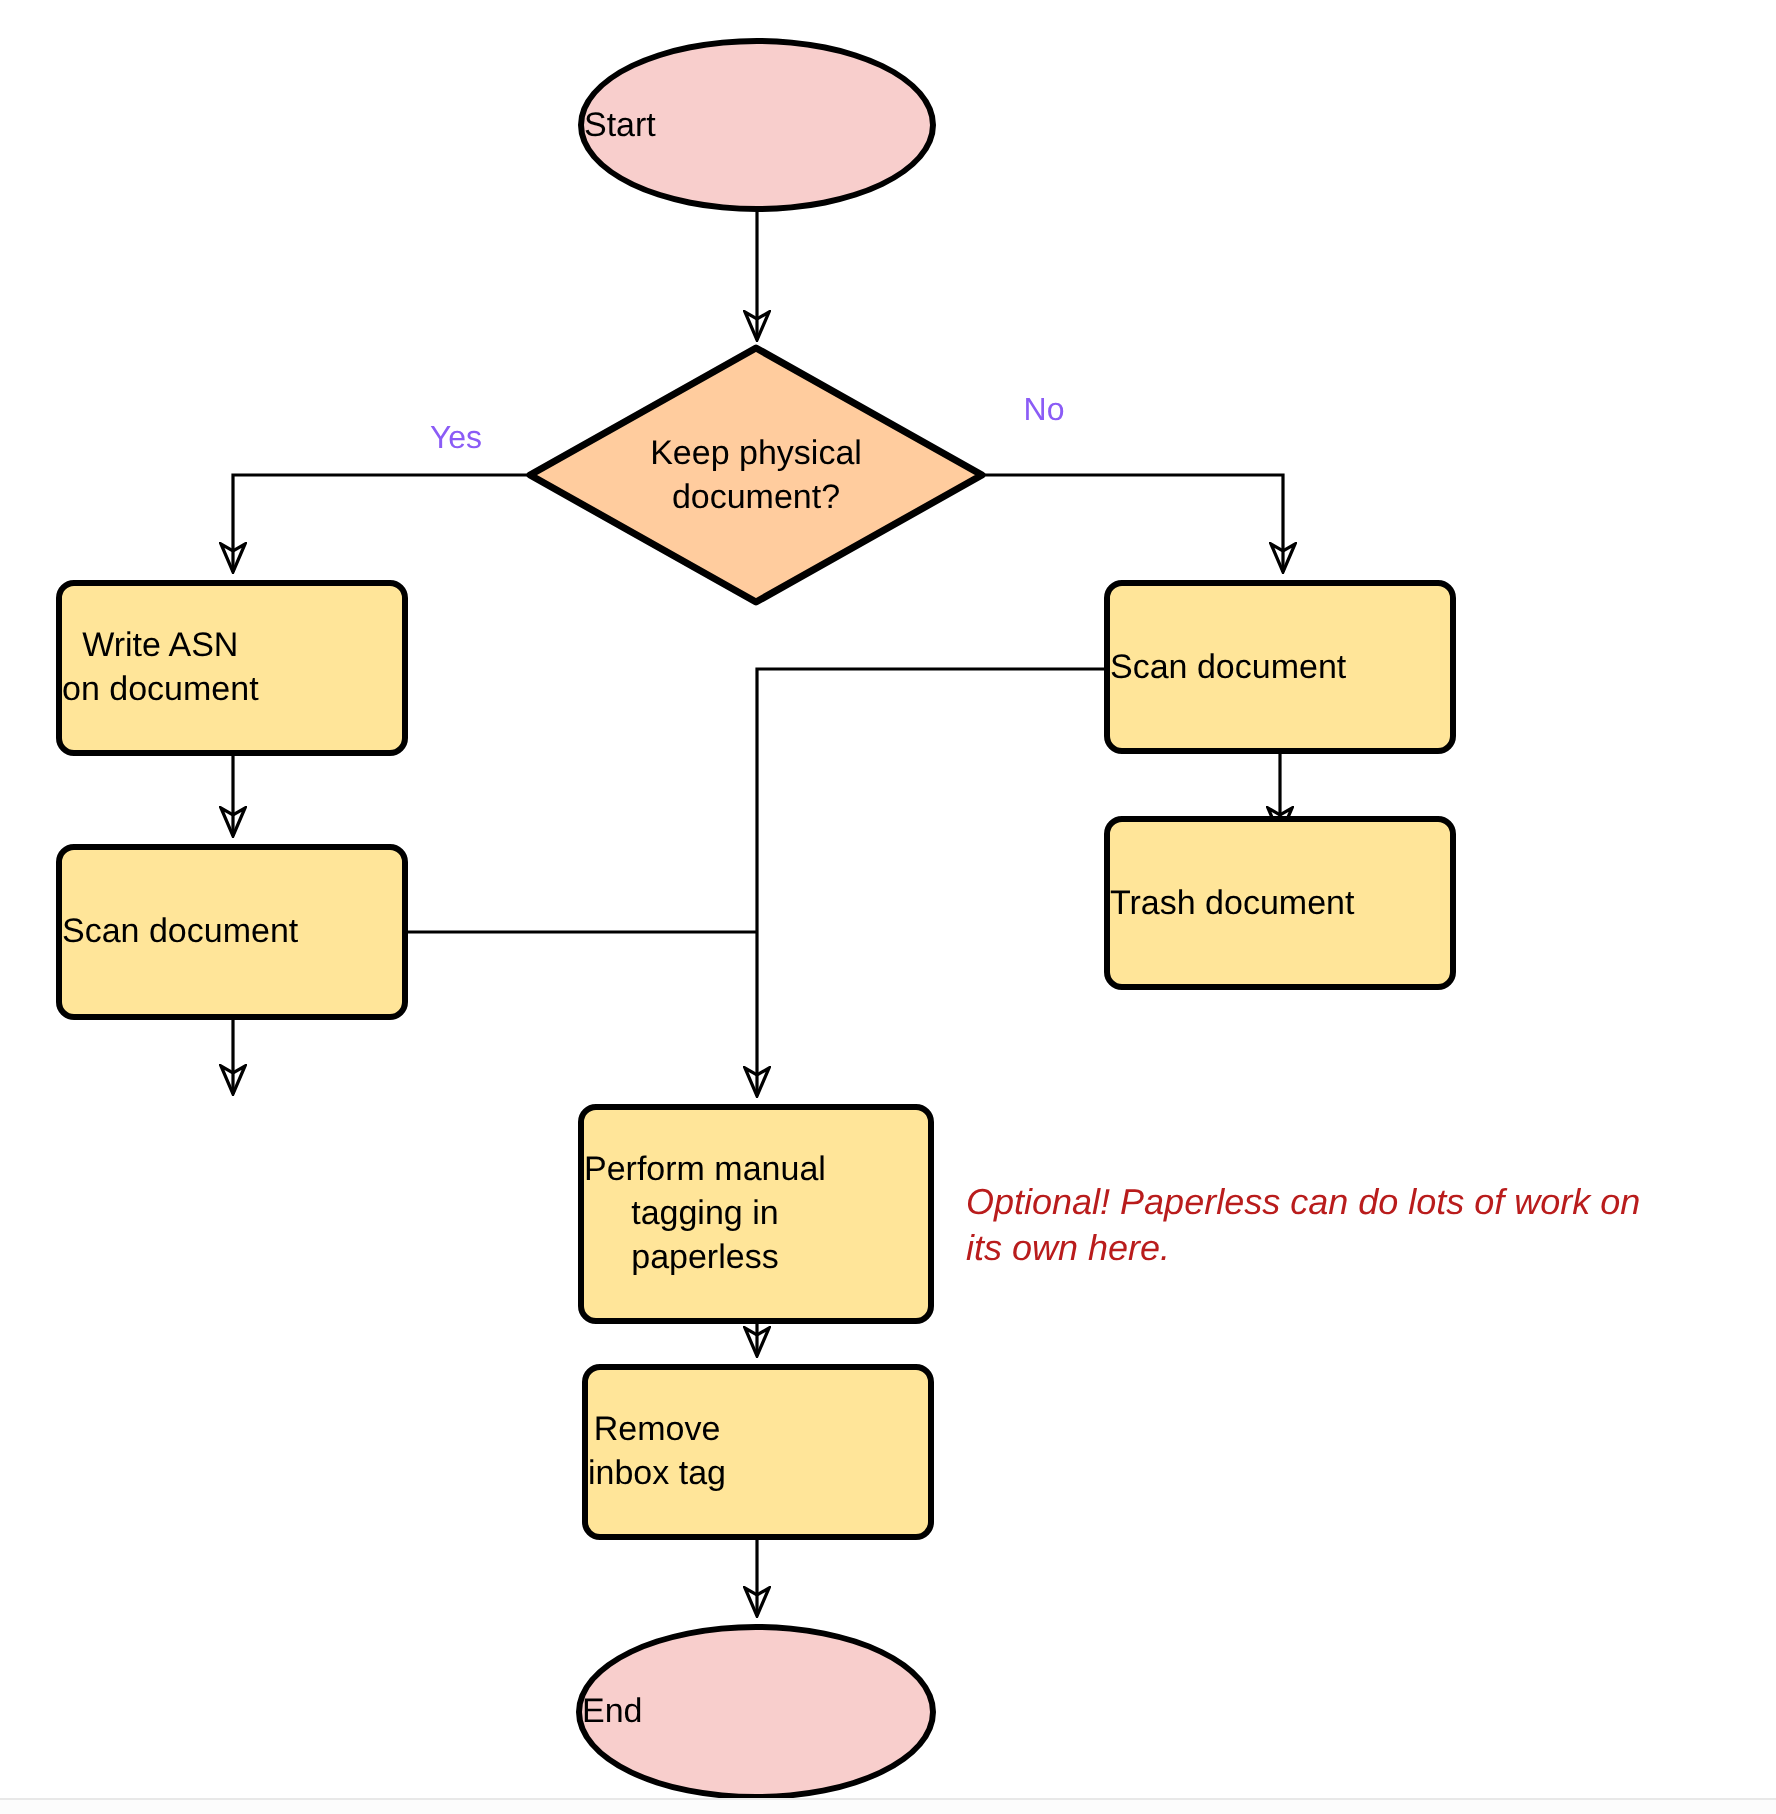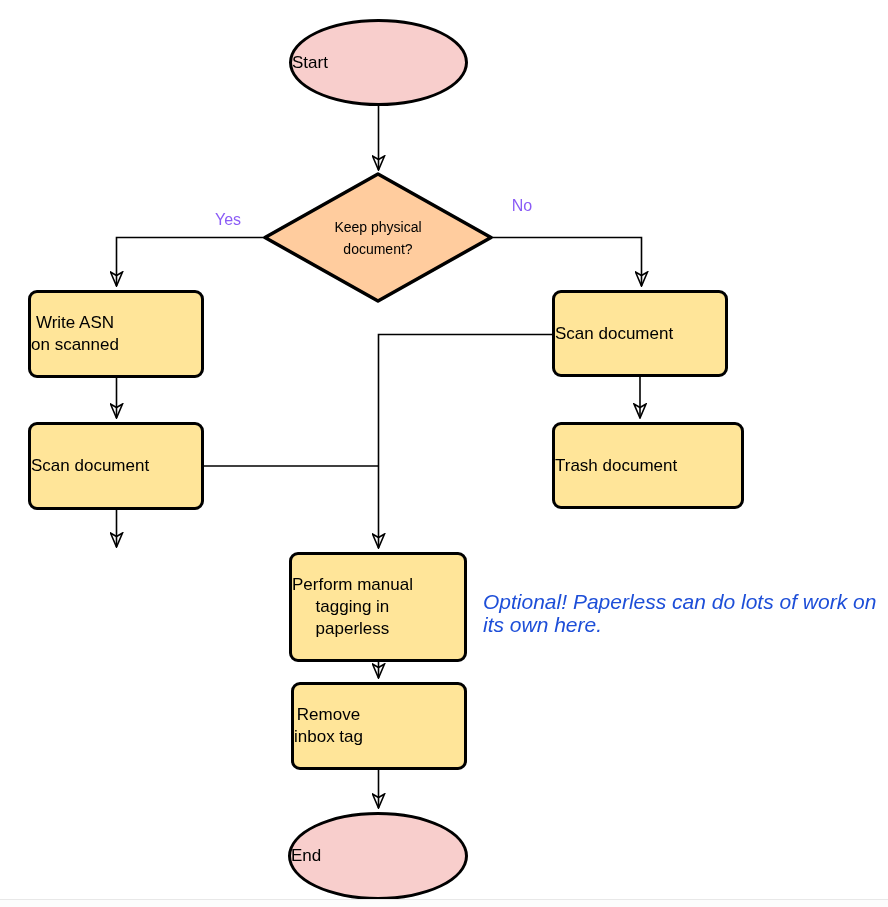--- a/index.html
+++ b/index.html
@@ -17,26 +17,26 @@
   .edges path{fill:none;stroke:var(--edge);stroke-width:1.6}
   .diamond{fill:var(--decision-fill);stroke:var(--stroke);stroke-width:3.5;stroke-linejoin:round}
   .node{
     position:absolute;display:flex;align-items:center;justify-content:flex-start;
     text-align:center;font-size:17px;line-height:22px;white-space:pre-line;color:#000;
   }
   .process{background:var(--process-fill);border:3px solid var(--stroke);border-radius:9px}
   .terminal{background:var(--terminal-fill);border:3px solid var(--stroke);border-radius:50%}
   .decision-label{
     position:absolute;display:flex;align-items:center;justify-content:center;
-    text-align:center;font-size:14px;line-height:22px;white-space:pre-line;color:#000;
+    text-align:center;font-size:17px;line-height:22px;white-space:pre-line;color:#000;
   }
   .edge-label{position:absolute;width:50px;text-align:center;font-size:16px;color:#8b5cf6}
   .note{
-    position:absolute;font-style:italic;font-size:21px;line-height:23px;
-    white-space:pre-line;color:#1d4ed8;
+    position:absolute;font-style:italic;font-size:18px;line-height:23px;
+    white-space:pre-line;color:#b91c1c;
   }
   .bottom-strip{
     position:absolute;left:0;top:899px;width:888px;height:8px;
     background:#fcfcfc;border-top:1px solid #e8e8e8;
   }
 </style>
 </head>
 <body>
 
 <div class="canvas">
@@ -67,33 +67,33 @@
   </div>
 
   <div class="decision-label" style="left:293px;top:212px;width:170px;height:51px">Keep physical
 document?</div>
 
   <div class="edge-label" style="left:203px;top:211px">Yes</div>
   <div class="edge-label" style="left:497px;top:197px">No</div>
 
   <div class="node process" style="left:28px;top:290px;width:176px;height:88px">
     <span>Write ASN
-on scanned</span>
+on document</span>
   </div>
 
   <div class="node process" style="left:28px;top:422px;width:176px;height:88px">
     <span>Scan document</span>
   </div>
 
 
   <div class="node process" style="left:552px;top:290px;width:176px;height:87px">
     <span>Scan document</span>
   </div>
 
-  <div class="node process" style="left:552px;top:422px;width:192px;height:87px">
+  <div class="node process" style="left:552px;top:408px;width:176px;height:87px">
     <span>Trash document</span>
   </div>
 
   <div class="node process" style="left:289px;top:552px;width:178px;height:110px">
     <span>Perform manual
 tagging in
 paperless</span>
   </div>
 
   <div class="note" style="left:483px;top:590px;width:400px">Optional! Paperless can do lots of work on

